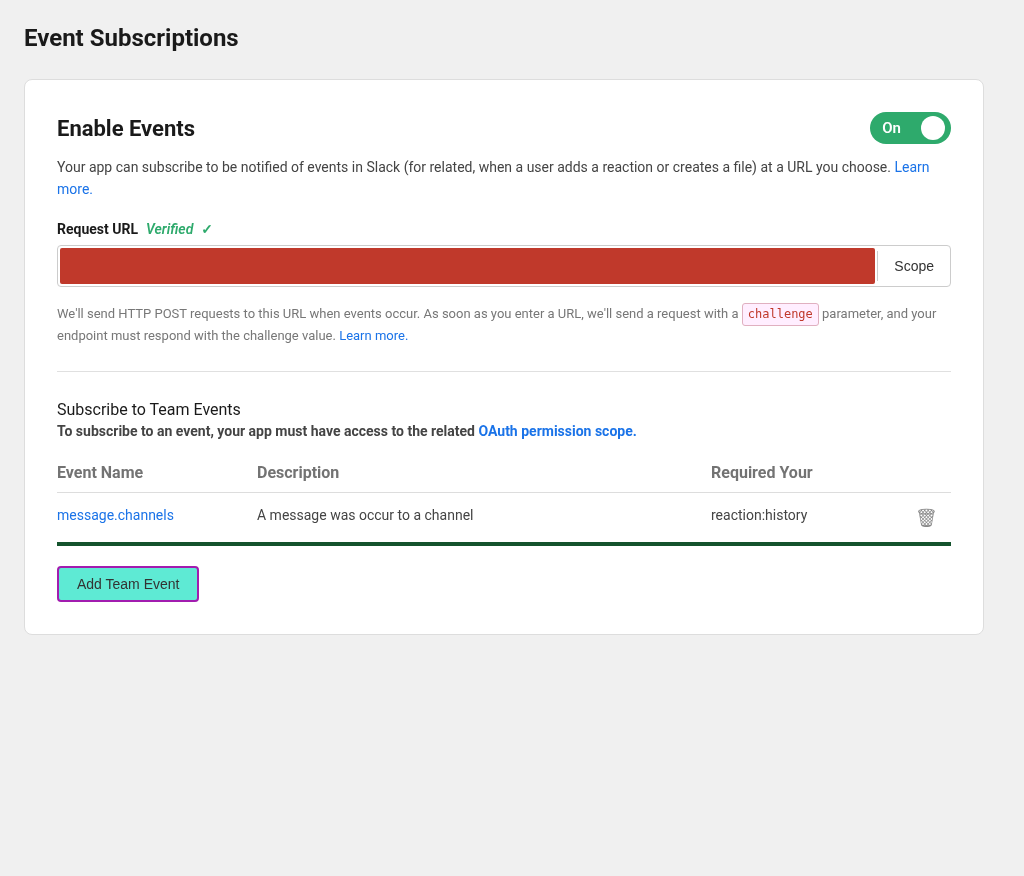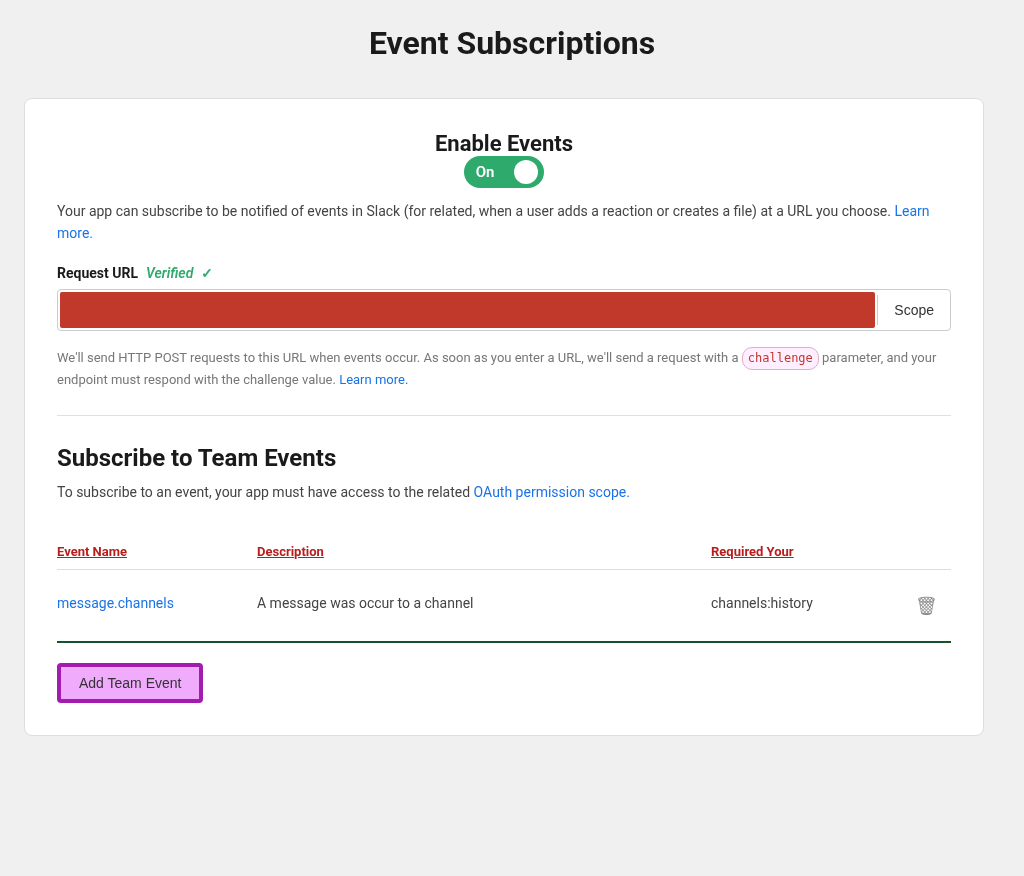--- a/index.html
+++ b/index.html
@@ -3,39 +3,37 @@
   <meta charset="utf-8">
   <style>
     * { box-sizing: border-box; margin: 0; padding: 0; }
     body {
       font-family: -apple-system, BlinkMacSystemFont, "Segoe UI", Roboto, Helvetica, Arial, sans-serif;
       background: #f0f0f0;
       padding: 24px;
       color: #333;
     }
     .page-title {
-      font-size: 32px;
-      font-weight: 700;
-      margin-bottom: 36px;
-      color: #1a1a1a;
-      text-align: center;
+      font-size: 24px;
+      font-weight: 700;
+      margin-bottom: 27px;
+      color: #1a1a1a;
     }
     .card {
       background: #fff;
       border-radius: 8px;
       border: 1px solid #ddd;
       padding: 32px;
       max-width: 960px;
     }
     .section-header {
       display: flex;
       align-items: center;
       justify-content: space-between;
       margin-bottom: 12px;
-      flex-direction: column;
     }
     .section-title {
       font-size: 22px;
       font-weight: 700;
       color: #1a1a1a;
     }
     .toggle-container {
       display: flex;
       align-items: center;
       background: #2eaa6c;
@@ -118,84 +116,84 @@
       margin-bottom: 24px;
     }
     .helper-text a {
       color: #1a73e8;
       text-decoration: none;
     }
     .code-tag {
       display: inline-block;
       background: #fef;
       border: 1px solid #e0b0c0;
-      border-radius: 10px;
+      border-radius: 3px;
       padding: 1px 5px;
       font-family: monospace;
       font-size: 12px;
       color: #c0392b;
     }
     .divider {
       border: none;
       border-top: 1px solid #e0e0e0;
       margin: 8px 0 28px 0;
     }
     .subsection-title {
-      font-size: 24px;
-      font-weight: 700;
-      color: #1a1a1a;
-      margin-bottom: 12px;
+      font-size: 16px;
+      font-weight: 400;
+      color: #1a1a1a;
+      margin-bottom: 4px;
     }
     .subsection-desc {
       font-size: 14px;
       color: #444;
-      margin-bottom: 36px;
+      margin-bottom: 16px;
+      font-weight: bold;
     }
     .subsection-desc a {
       color: #1a73e8;
       text-decoration: none;
     }
     .events-table {
       width: 100%;
       border-collapse: collapse;
       margin-bottom: 20px;
     }
     .events-table th {
-      font-size: 13px;
-      font-weight: 700;
-      color: #b91c1c;
+      font-size: 16px;
+      font-weight: 700;
+      color: #737373;
       text-align: left;
       padding: 8px 0 10px 0;
       border-bottom: 1px solid #ddd;
-      text-decoration: underline;
     }
     .events-table td {
       font-size: 14px;
       color: #444;
-      padding: 25px 0;
+      padding: 14px 0;
       vertical-align: top;
-      border-bottom: 2px solid #14532d;
+      border-bottom: 4px solid #14532d;
     }
     .event-name-link {
       color: #1a73e8;
       text-decoration: none;
       font-size: 14px;
     }
     .delete-icon {
       font-size: 18px;
       color: #888;
       cursor: pointer;
       padding: 0 4px;
     }
     .add-event-btn {
       padding: 8px 18px;
       font-size: 14px;
       font-weight: 500;
-      background: #f0abfc;
-      border: 4px solid #a21caf;
+      background: #5eead4;
+      border: 2px solid #a21caf;
       border-radius: 4px;
       cursor: pointer;
       color: #333;
     }
     .col-event { width: 200px; }
     .col-desc { width: auto; }
     .col-scope { width: 200px; }
     .col-action { width: 40px; }
   </style>
 </head>
@@ -253,21 +251,21 @@
         <th class="col-event">Event Name</th>
         <th class="col-desc">Description</th>
         <th class="col-scope">Required Your</th>
         <th class="col-action"></th>
       </tr>
     </thead>
     <tbody id="events-tbody">
     <tr>
           <td><a class="event-name-link" href="#">message.channels</a></td>
           <td>A message was occur to a channel</td>
-          <td>channels:history</td>
+          <td>reaction:history</td>
           <td><span class="delete-icon">🗑</span></td>
         </tr>
       </tbody>
   </table>
 
   <button class="add-event-btn">Add Team Event</button>
 
 </div>
 
 </body></html>

